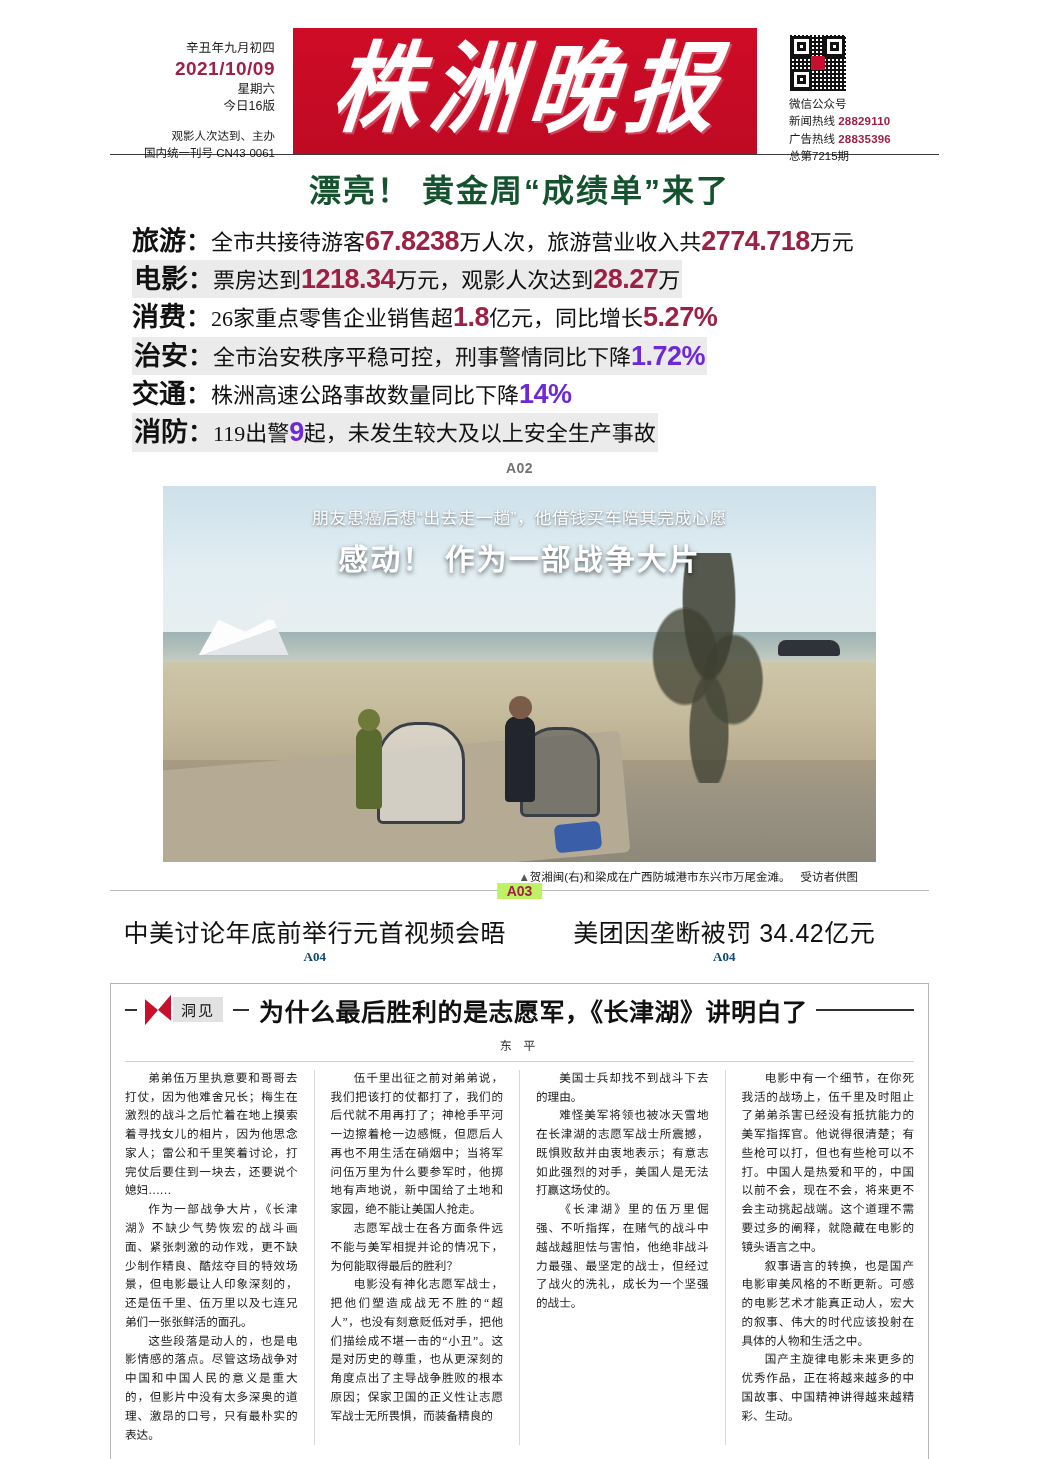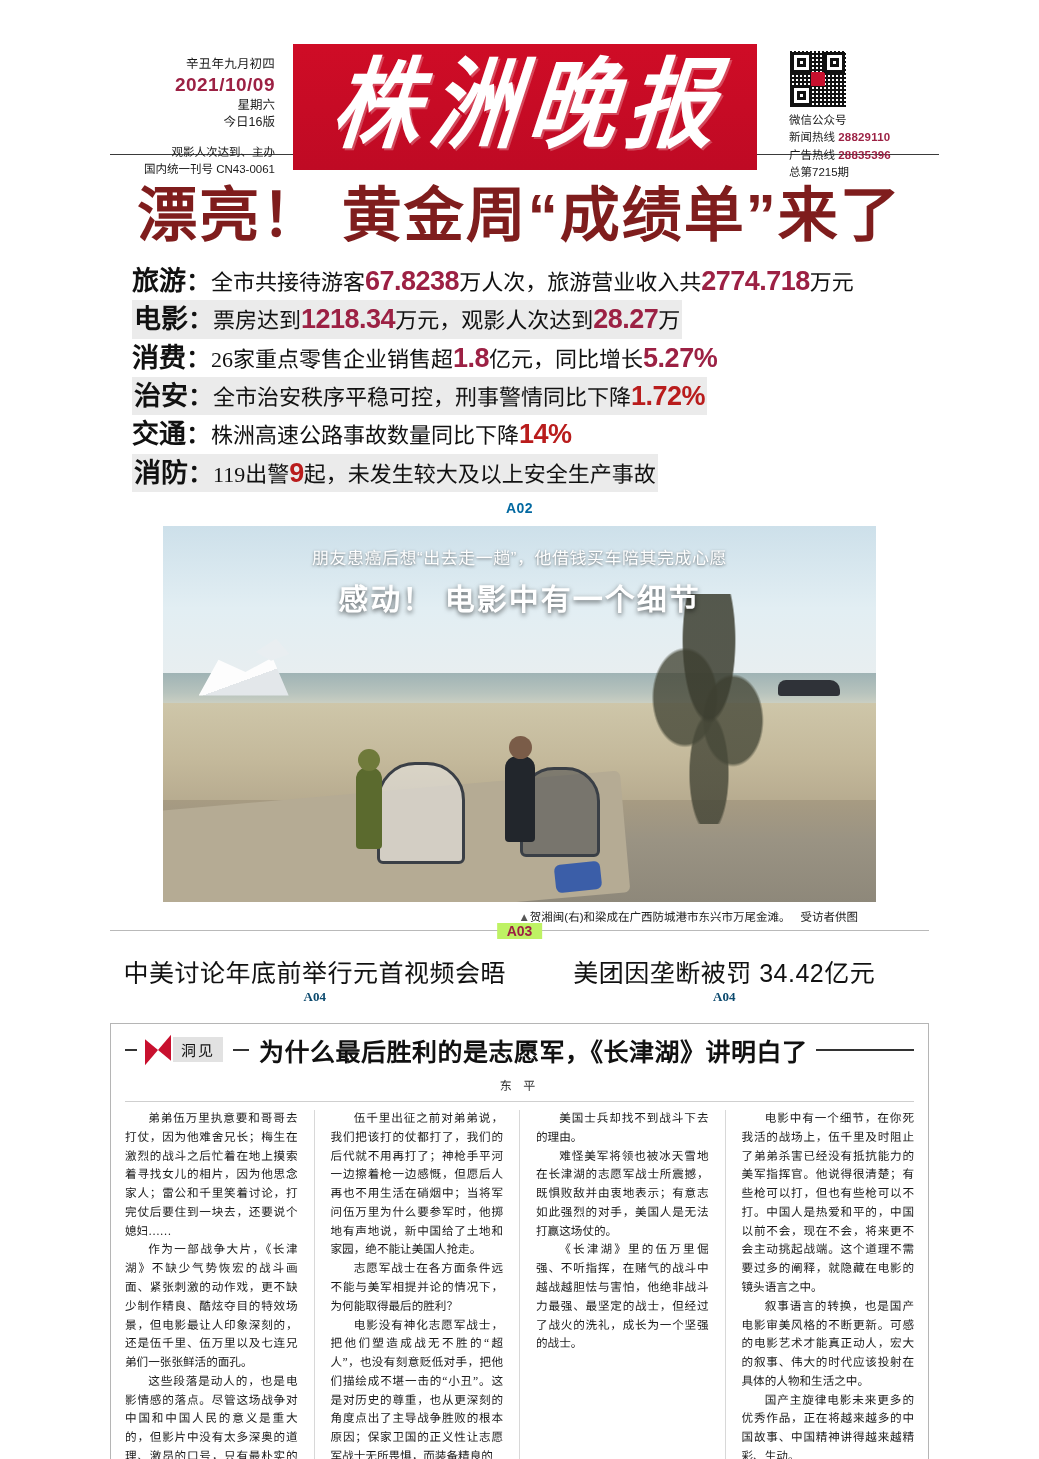--- a/index.html
+++ b/index.html
@@ -20,21 +20,21 @@
     width: 1039px;
     height: 1459px;
     position: relative;
     box-sizing: border-box;
   }
 
   
   .masthead {
     display: flex;
     align-items: flex-start;
-    padding: 44px 100px 0 110px;
+    padding: 28px 100px 0 110px;
     box-sizing: border-box;
     height: 150px;
   }
   .mast-left {
     width: 165px;
     text-align: right;
     padding-top: 12px;
     line-height: 1.35;
     font-family: "Liberation Sans", sans-serif;
     font-size: 12.5px;
@@ -137,27 +137,27 @@
   .mast-rule {
     margin: 4px 100px 0 110px;
     border-top: 1.5px solid #3a3a3a;
   }
 
   
   .lead {
     padding: 18px 110px 0 110px;
   }
   .lead h1 {
-    margin: 8px;
+    margin: 0;
     text-align: center;
     font-family: "Liberation Sans", sans-serif;
     font-weight: bold;
-    font-size: 60px;
+    font-size: 32px;
     letter-spacing: 2px;
-    color: #7f1d1d;
+    color: #14532d;
     line-height: 1.15;
   }
   .lead-list {
     margin: 12px 0 0 22px;
     font-family: "Liberation Serif", serif;
   }
   .lead-row {
     font-size: 25px;
     line-height: 1.42;
     white-space: nowrap;
@@ -172,33 +172,33 @@
   .lead-row .colon { font-weight: bold; }
   .lead-row .txt { font-size: 22px; }
   .lead-row .num-red {
     color: #9c2144;
     font-family: "Liberation Sans", sans-serif;
     font-weight: bold;
     font-size: 27px;
     letter-spacing: -0.5px;
   }
   .lead-row .num-gray {
-    color: #b91c1c;
+    color: #6d28d9;
     font-family: "Liberation Sans", sans-serif;
     font-weight: bold;
     font-size: 27px;
     letter-spacing: -0.5px;
   }
   .lead-row.shaded { background: #ebebeb; display: inline-block; padding: 0 2px; }
   .pagemark {
     text-align: center;
     font-family: "Liberation Sans", sans-serif;
     font-weight: bold;
     font-size: 14px;
-    color: #0369a1;
+    color: #737373;
     letter-spacing: .5px;
     margin-top: 8px;
   }
 
   
   .photo-wrap {
     margin: 10px auto 0 auto;
     width: 713px;
     position: relative;
   }
@@ -487,21 +487,21 @@
       <div class="ph-car"></div>
       <div class="ph-tree"></div>
       <div class="ph-chair ph-c1"></div>
       <div class="ph-person ph-p1"></div>
       <div class="ph-chair ph-c2"></div>
       <div class="ph-person ph-p2"></div>
       <div class="ph-bag"></div>
 
       <div class="photo-overlay">
         <div class="kicker">朋友患癌后想“出去走一趟”，他借钱买车陪其完成心愿</div>
-        <div class="big">感动！ 电影中有一个细节</div>
+        <div class="big">感动！ 作为一部战争大片</div>
       </div>
     </div>
 
     <div class="photo-caption">
       <span class="tri">▲</span><span>贺湘闽(右)和梁成在广西防城港市东兴市万尾金滩。</span><span class="credit">受访者供图</span>
     </div>
   </div>
 
   <div class="a03-rule">
     <div class="a03-mark">A03</div>

